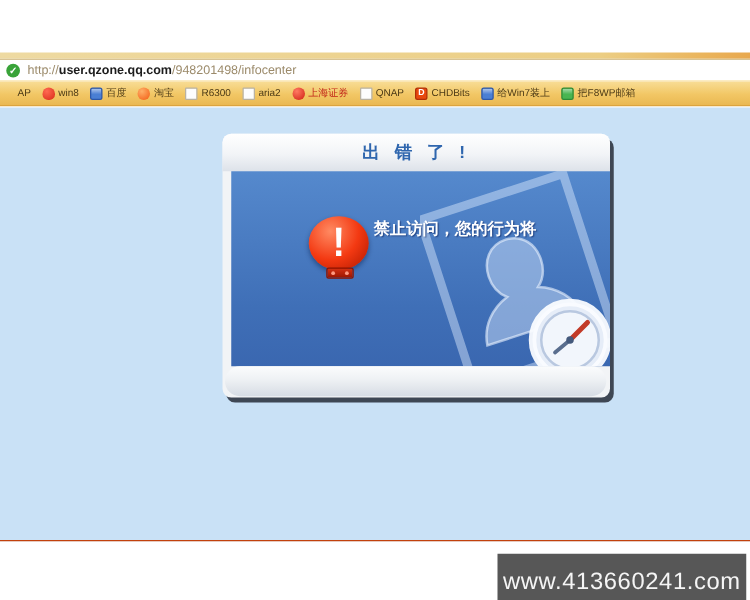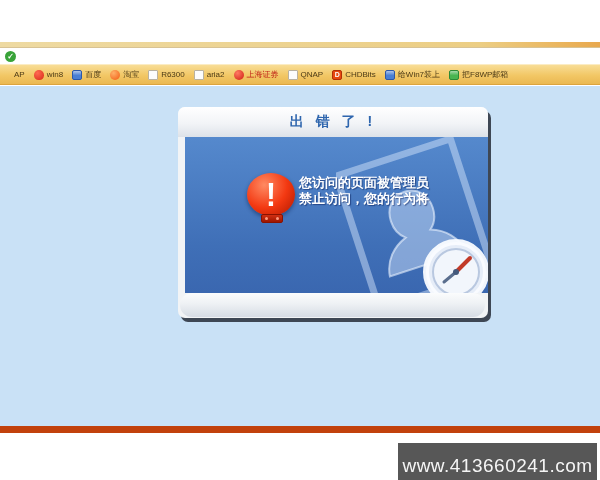--- a/index.html
+++ b/index.html
@@ -35,21 +35,21 @@
   .bm-icon.orange-circle { background:radial-gradient(circle at 35% 30%,#ffb067,#f25a12); border-radius:50%; }
   .bm-icon.doc { background:#fdfdfd; border:1px solid #b9b2a2; border-radius:1px; }
   .bm-icon.red-circle { background:radial-gradient(circle at 35% 30%,#ff7a62,#cf1d12); border-radius:50%; }
   .bm-icon.red-square { background:#e8480e; border:1px solid #b02e06; }
   .bm-icon.green-square { background:#49b551; border:1px solid #2c8a35;
     background-image:linear-gradient(rgba(255,255,255,.5),rgba(255,255,255,0) 55%); }
   .bm-label { font-size:8px; color:#4c3a16; }
 
   
   .page { position:absolute; left:0; top:86px; width:600px; height:347px;
-    background:#c9e1f6; border-bottom:7px solid #c2410c; }
+    background:#c9e1f6; border-bottom:1px solid #c2410c; }
 
   
   .dialog { position:absolute; left:178px; top:21px; width:310px; height:211px;
     background:#f2f4f6; border-radius:7px;
     box-shadow:3px 4px 0 #3e4754; }
   .dlg-header { position:absolute; top:0; left:0; right:0; height:30px;
     background:linear-gradient(#ffffff,#f2f4f7 55%,#dde2e9);
     border-radius:7px 7px 0 0; display:flex; align-items:center; justify-content:center; }
   .dlg-title { color:#2f66ae; font-size:14px; font-weight:bold; letter-spacing:4px; }
   .dlg-body { position:absolute; top:30px; left:7px; right:0; height:156px;
@@ -82,20 +82,21 @@
 </head>
 <body>
 
 <div class="canvas">
 
 
   <div class="top-band"></div>
 
   <div class="address-bar">
     <span class="sec-icon">✓</span>
+    <span class="url"><span>http://</span><b>user.qzone.qq.com</b><span>/948201498/infocenter</span></span>
   </div>
 
   <div class="bookmarks-bar">
 
       <span class="bm-item">
 
         <span class="bm-label">AP</span>
       </span>
 
       <span class="bm-item">
@@ -173,21 +174,20 @@
 
         <div class="alert-icon">
           <div class="alert-ball">
               <span>!</span>
             </div>
           <div class="alert-base"></div>
         </div>
 
         <div class="msg">
 
-            <div class="msg-line">您访问的页面被管理员</div>
 
             <div class="msg-line">禁止访问，您的行为将</div>
 
 
           </div>
 
       </div>
 
       <div class="dlg-footer"></div>
 

